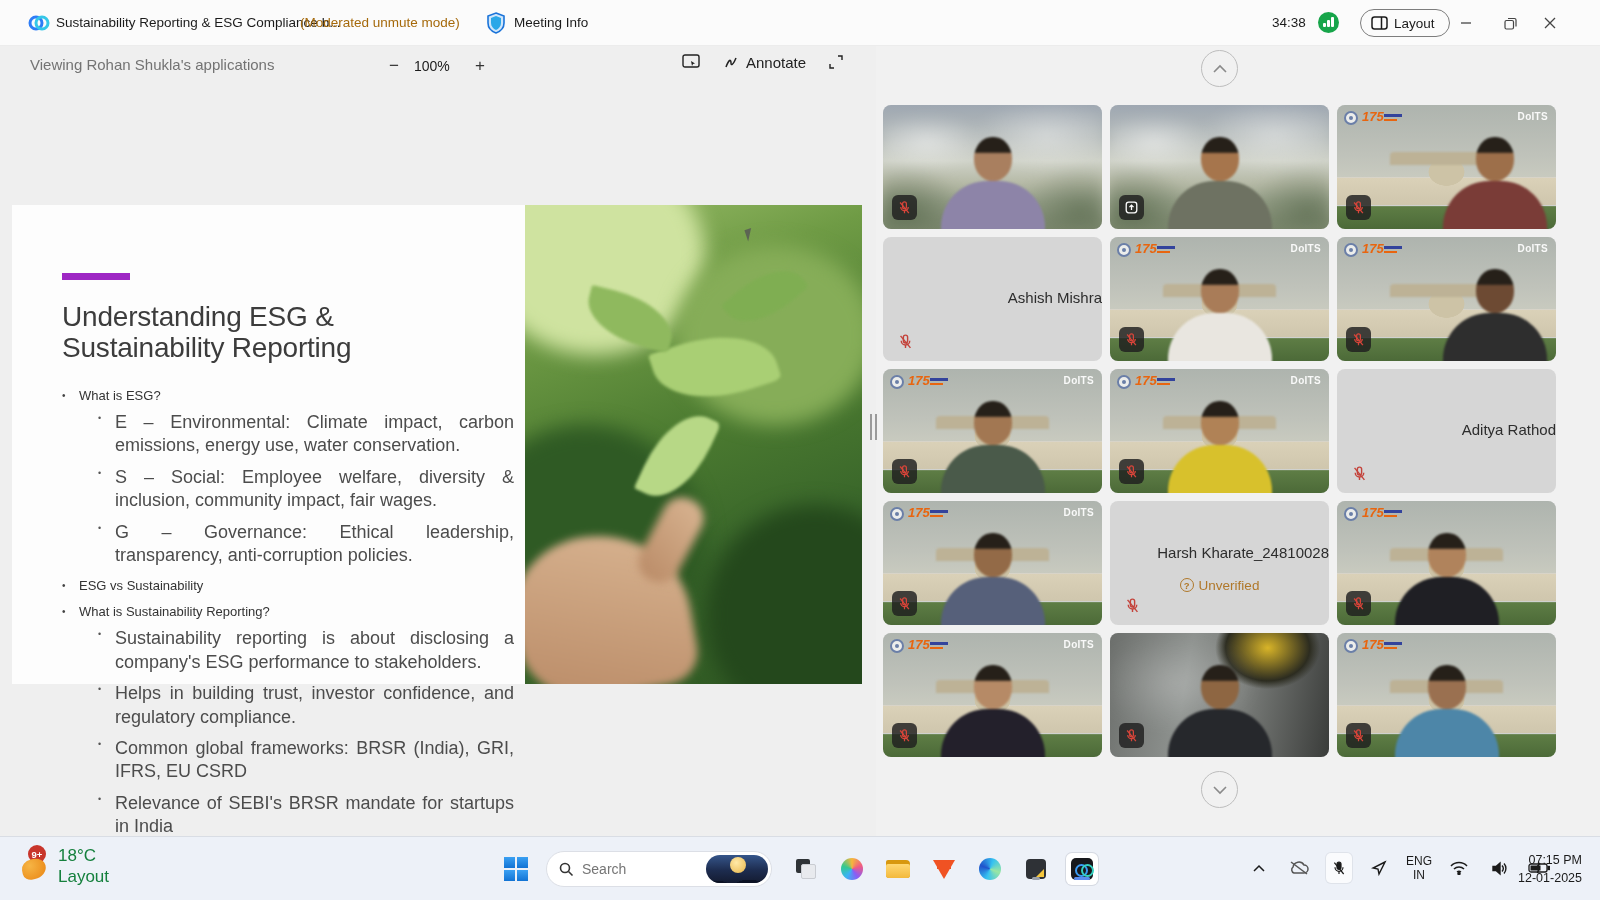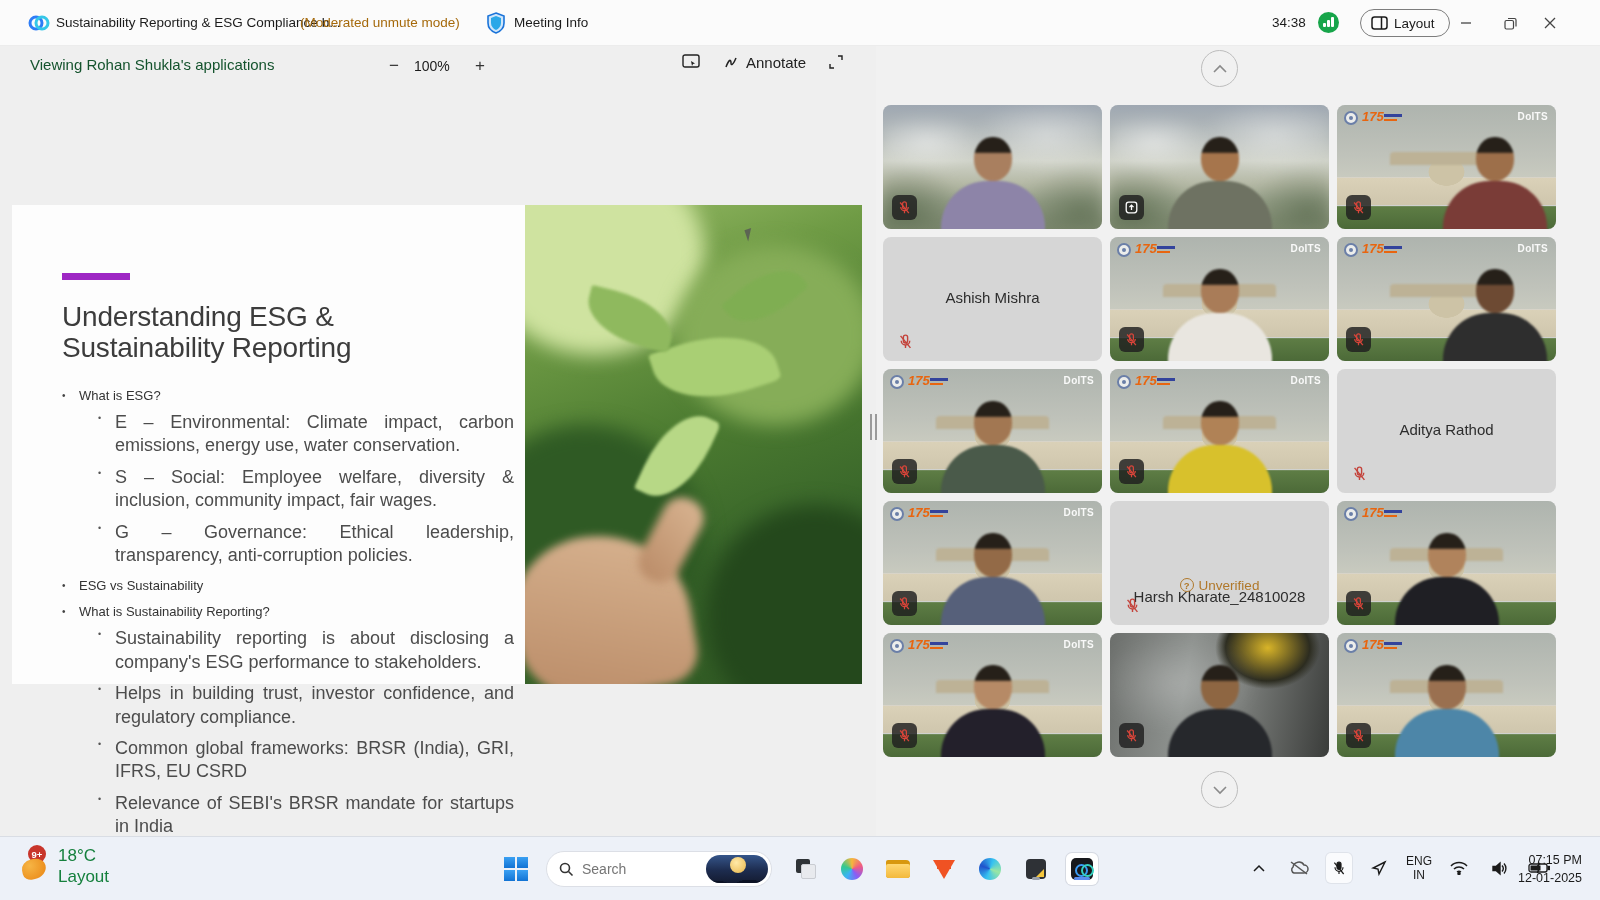--- a/index.html
+++ b/index.html
@@ -18,21 +18,21 @@
   .netdot i { position:absolute; bottom:6px; background:#fff; width:2.5px; border-radius:1px; }
   .netdot i:nth-child(1){ left:5px; height:4px; }
   .netdot i:nth-child(2){ left:9px; height:7px; }
   .netdot i:nth-child(3){ left:13px; height:10px; }
   .layoutbtn { position:absolute; left:1360px; top:9px; height:28px; padding:0 14px 0 10px; border:1px solid #7d7d7d; border-radius:15px; display:flex; align-items:center; gap:6px; font-size:13.5px; color:#1b1b1b; background:#fbfbfb; }
   .wc { position:absolute; top:0; width:44px; height:46px; display:flex; align-items:center; justify-content:center; color:#444; }
   .wc.min{ left:1444px; } .wc.max{ left:1488px; } .wc.close{ left:1528px; }
 
   
   .sharebar { position:absolute; left:0; top:46px; width:880px; height:40px; }
-  .viewing { position:absolute; left:30px; top:10px; font-size:15px; color:#14532d; }
+  .viewing { position:absolute; left:30px; top:10px; font-size:15px; color:#737373; }
   .zbtn { position:absolute; top:8px; width:24px; height:24px; font-size:17px; color:#333; display:flex; align-items:center; justify-content:center; }
   .zlevel { position:absolute; left:414px; top:12px; font-size:14px; color:#1b1b1b; }
   .tool { position:absolute; top:8px; color:#222; display:flex; align-items:center; gap:6px; font-size:15px; }
 
   
   .slide { position:absolute; left:12px; top:205px; width:850px; height:479px; background:#fdfdfd; }
   .accent { position:absolute; left:50px; top:68px; width:68px; height:7px; }
   .stitle { position:absolute; left:50px; top:96px; width:400px; font-size:28px; line-height:1.12; color:#3c3c3c; letter-spacing:-0.2px; }
   .bullets { position:absolute; left:50px; top:172px; width:452px; }
   .b1 { position:relative; padding-left:17px; font-size:13px; color:#333; margin-top:11px; }
@@ -87,21 +87,21 @@
   .micbare { position:absolute; left:11px; bottom:9px; width:22px; height:22px; display:flex; align-items:center; justify-content:center; }
   .sharebox { position:absolute; left:9px; bottom:9px; width:25px; height:25px; border-radius:6px; background:rgba(30,30,30,.82); display:flex; align-items:center; justify-content:center; }
   .wmark { position:absolute; right:8px; top:6px; font-size:10px; font-weight:bold; color:rgba(255,255,255,.92); letter-spacing:.3px; }
   .iitlogo { position:absolute; left:7px; top:6px; width:60px; height:16px; }
   .iitlogo .ring { position:absolute; left:0; top:0; width:14px; height:14px; border:2px solid #6b7fa8; border-radius:50%; background:rgba(255,255,255,.75); }
   .iitlogo .ring::after { content:""; position:absolute; left:3px; top:3px; width:4px; height:4px; border-radius:50%; background:#6b7fa8; }
   .iitlogo .mark { position:absolute; left:18px; top:-2px; font-size:13px; font-weight:bold; font-style:italic; color:#e8650f; }
   .iitlogo .txt { position:absolute; left:40px; top:3px; width:18px; height:3px; background:#33439c; }
   .iitlogo .txt::after { content:""; position:absolute; left:0; top:5px; width:13px; height:2px; background:#e8650f; }
 
-  .namelabel { position:absolute; left:0; right:0; top:50%; transform:translateY(-60%); text-align:center; font-size:15px; color:#2d2d2d; }
+  .namelabel { position:absolute; left:0; right:0; top:50%; transform:translateY(-60%); text-align:right; font-size:15px; color:#2d2d2d; }
   .unv { position:absolute; left:0; right:0; top:62%; display:flex; align-items:center; justify-content:center; gap:5px; color:#b0782a; font-size:13.5px; }
   .unv .qi { width:14px; height:14px; border:1.4px solid #b0782a; border-radius:50%; font-size:9.5px; display:flex; align-items:center; justify-content:center; font-weight:bold; }
 
   
   .taskbar { position:absolute; left:0; bottom:0; width:1600px; height:64px; background:#edf1f8; border-top:1px solid #d9dde4; }
   .weather { position:absolute; left:20px; top:8px; display:flex; align-items:center; gap:8px; }
   .moon { position:relative; width:30px; height:30px; }
   .moon::after { content:""; position:absolute; left:2px; top:8px; width:24px; height:20px; border-radius:50% 50% 60% 40%; background:radial-gradient(circle at 35% 30%,#f6b545,#e98412); transform:rotate(-12deg); }
   .badge9 { position:absolute; left:8px; top:-6px; min-width:18px; height:18px; border-radius:50%; background:#c8352b; color:#fff; font-size:9.5px; font-weight:bold; display:flex; align-items:center; justify-content:center; }
   .wtxt { font-size:17px; color:#15803d; line-height:1.25; }
@@ -427,21 +427,21 @@
       <div class="micbox">
           <svg width="15" height="15" viewBox="0 0 24 24" fill="none" stroke="#d9453a" stroke-width="2">
             <rect x="9" y="3" width="6" height="11" rx="3"></rect>
             <path d="M6 11 a6 6 0 0 0 12 0"></path>
             <line x1="12" y1="17" x2="12" y2="21"></line>
             <line x1="5" y1="4" x2="19" y2="21"></line>
           </svg>
         </div>
     </div>
     <div class="tile r3 c1">
-      <div class="namelabel" style="transform:translateY(-110%);margin-top:44px;">Harsh Kharate_24810028</div>
+      <div class="namelabel" style="transform:translateY(-110%);">Harsh Kharate_24810028</div>
       <div class="unv">
         <span class="qi">?</span>
         <span>Unverified</span>
       </div>
       <div class="micbare">
           <svg width="17" height="17" viewBox="0 0 24 24" fill="none" stroke="#c4433b" stroke-width="2">
             <rect x="9" y="3" width="6" height="11" rx="3"></rect>
             <path d="M6 11 a6 6 0 0 0 12 0"></path>
             <line x1="12" y1="17" x2="12" y2="21"></line>
             <line x1="5" y1="4" x2="19" y2="21"></line>

